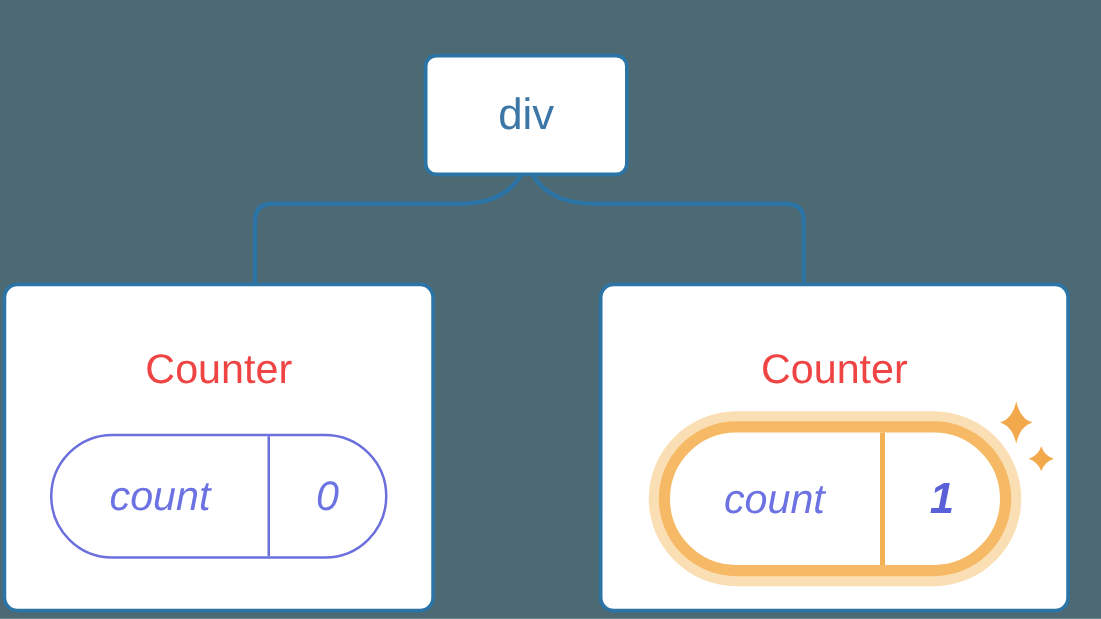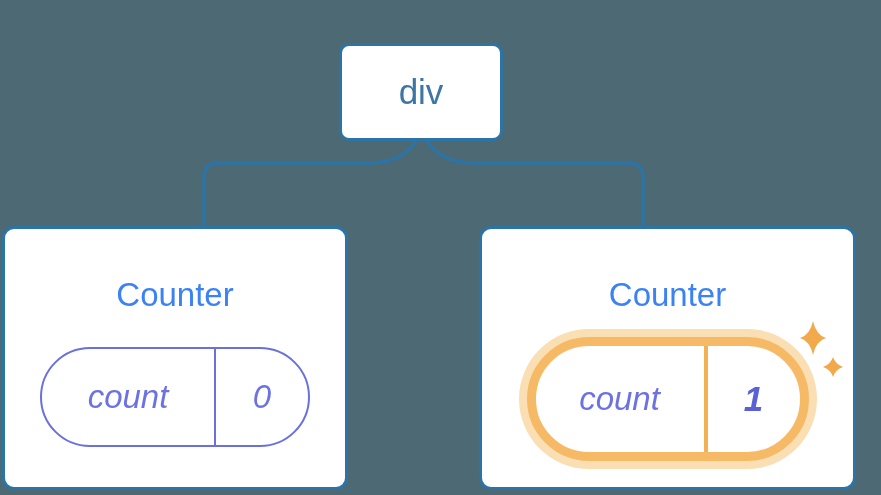--- a/index.html
+++ b/index.html
@@ -57,21 +57,21 @@
     flex-direction: column;
     align-items: center;
   }
   .card-left  { left: 2px;   width: 346px; }
   .card-right { left: 479px; width: 377px; }
 
   .card-title {
     margin-top: 48px;
     font-size: 33px;
     font-weight: 500;
-    color: #3b82f6;
+    color: #ef4444;
     line-height: 1.1;
   }
 
   
   .pill {
     display: flex;
     align-items: stretch;
     background: #ffffff;
   }
   .pill-plain {

